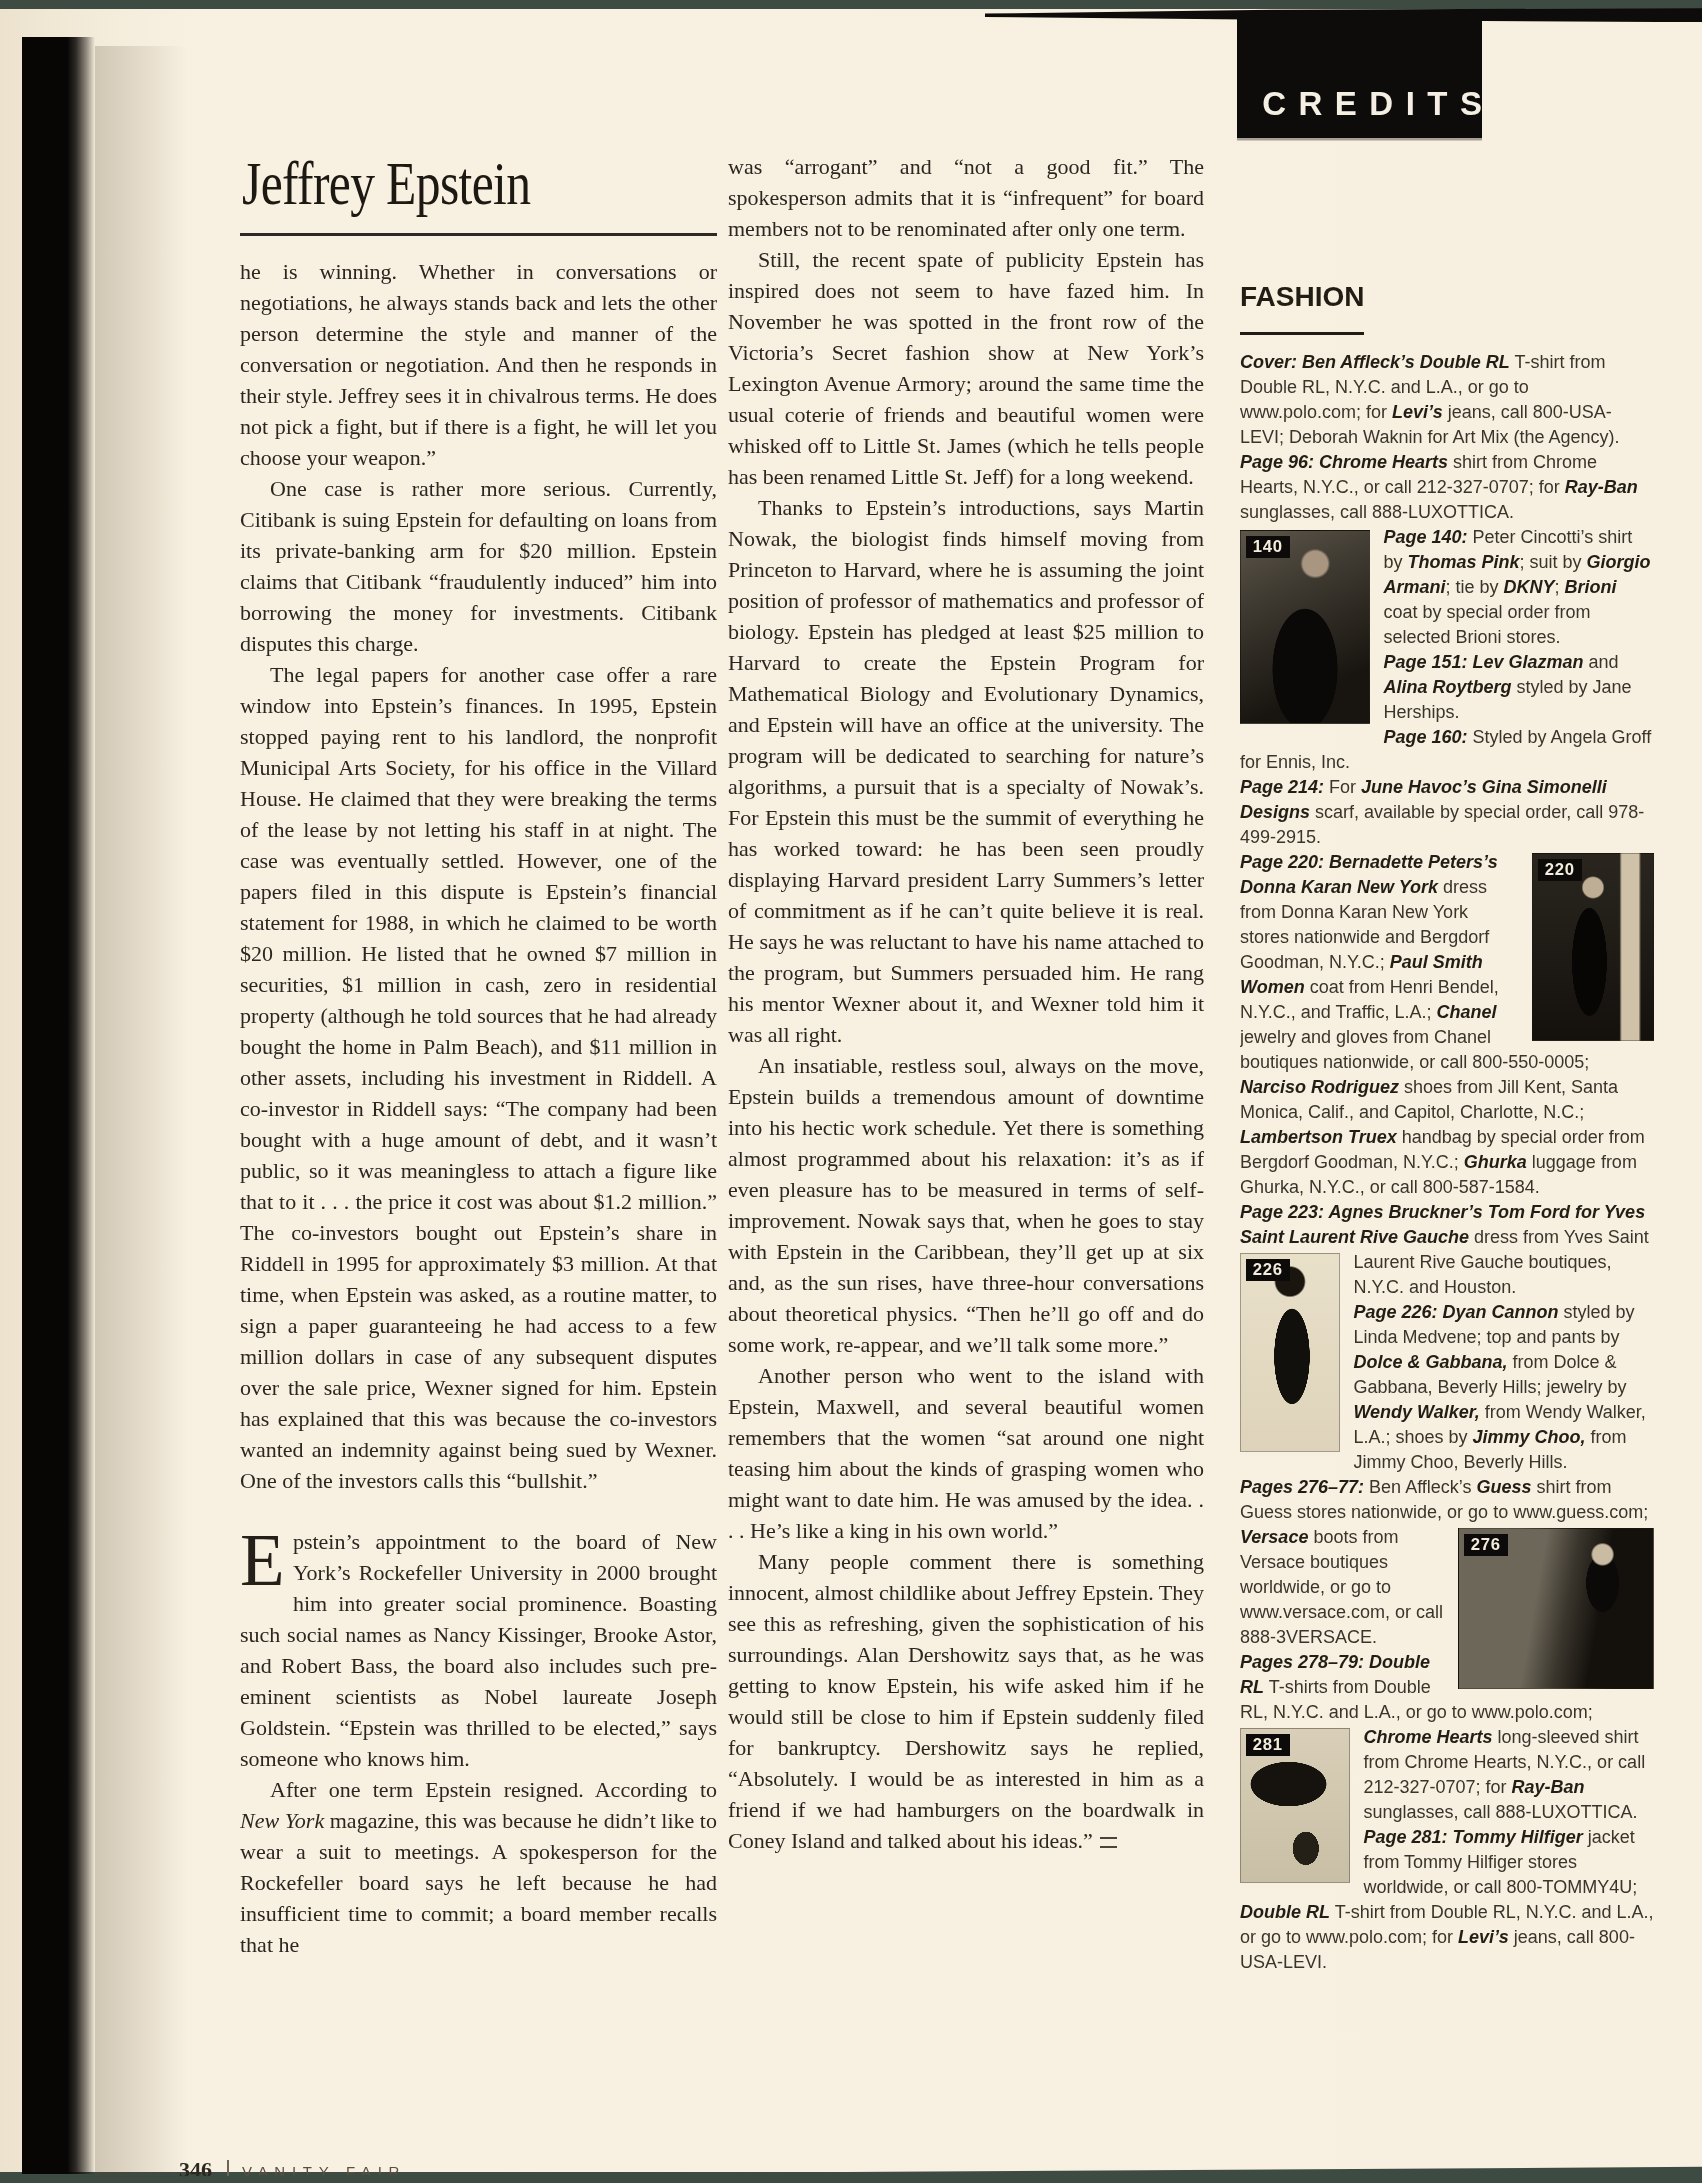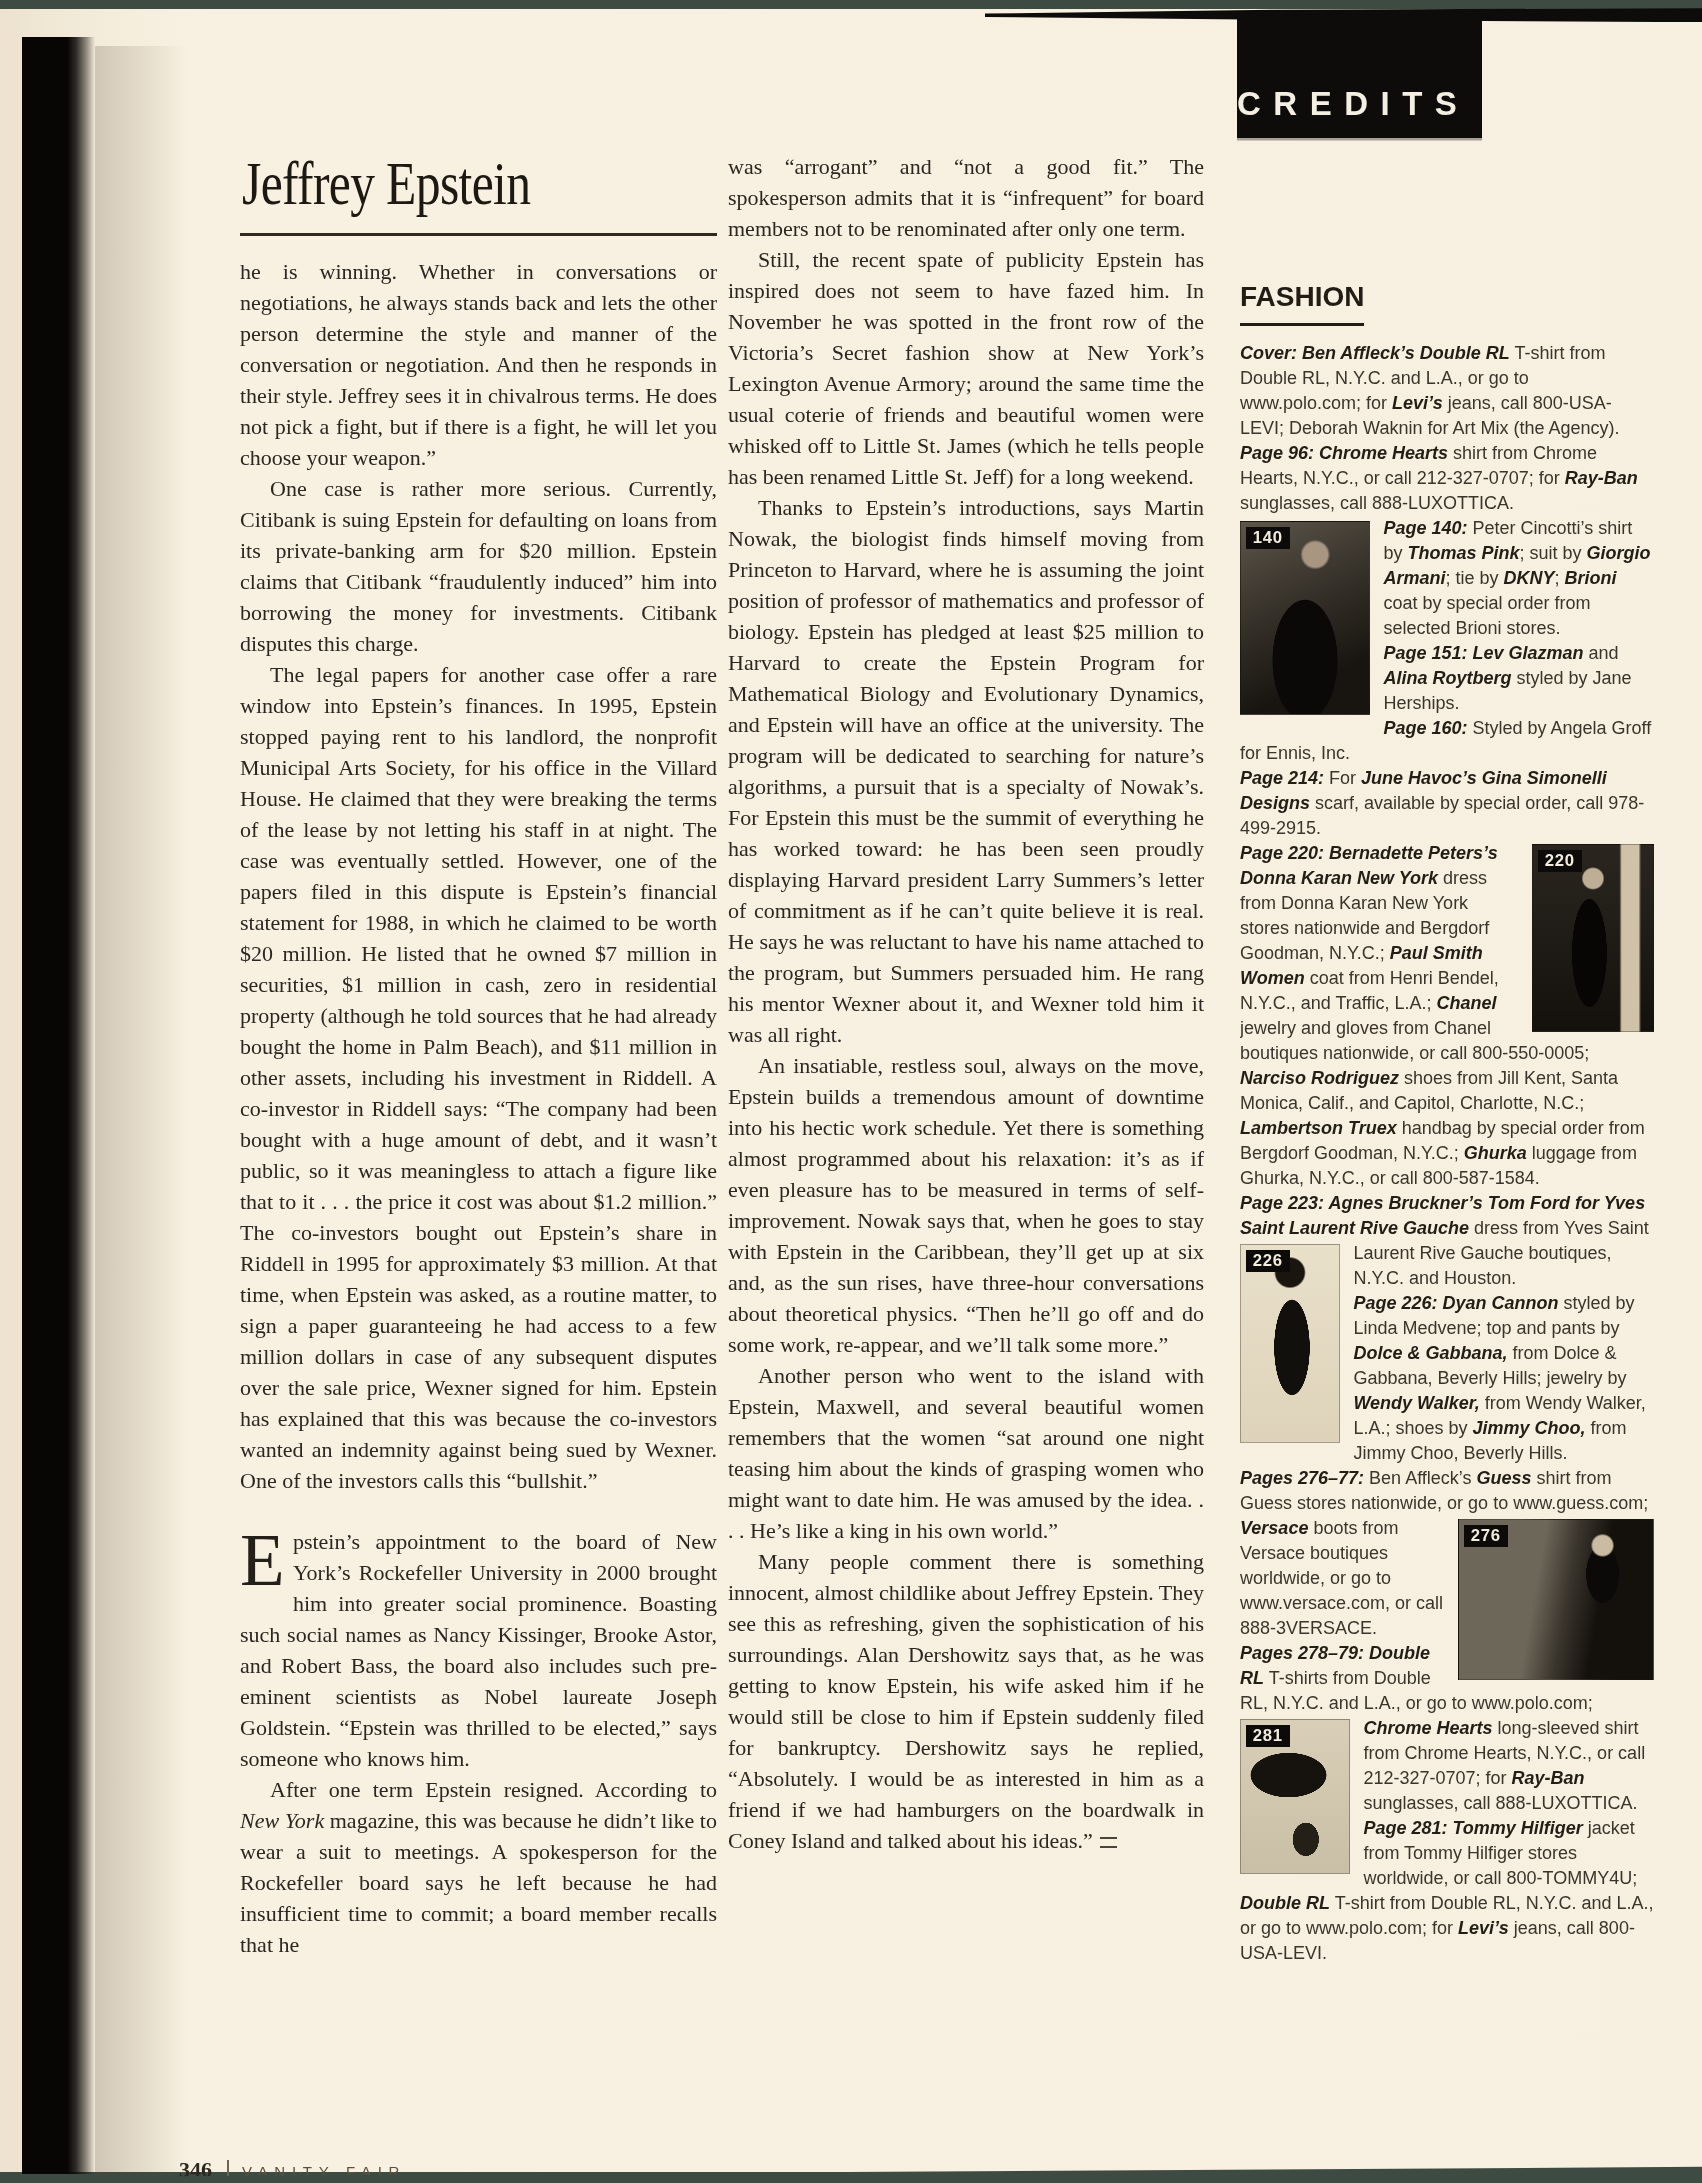--- a/index.html
+++ b/index.html
@@ -25,21 +25,21 @@
     position:absolute;left:985px;top:8.3px;width:718px;height:14px;background:#0d0c0a;
     clip-path:polygon(0 38%,40% 10%,100% 0,100% 100%,40% 82%,0 62%);
   }
   #bottom-edge{
     position:absolute;left:-20px;top:2172px;width:1761px;height:25px;
     background:#3e4b43;transform:rotate(-.35deg);
   }
   
   #credits-banner{
     position:absolute;left:1237px;top:18.4px;width:245px;height:120px;
-    background:#0d0c0a;display:flex;align-items:flex-end;justify-content:flex-start;
+    background:#0d0c0a;display:flex;align-items:flex-end;justify-content:flex-end;
     padding-bottom:15px;box-sizing:border-box;
     box-shadow:0 2.5px 0 rgba(13,12,10,.35);
   }
   #credits-banner .label{
     color:#f5efe3;font:700 33px "Liberation Sans",sans-serif;letter-spacing:12.5px;margin-right:-12.5px;
   }
   
   #article-title{
     position:absolute;left:242px;top:139px;
     font-family:"Liberation Serif","DejaVu Serif",serif;font-weight:400;
@@ -66,21 +66,21 @@
     border-top:2.5px solid #4a443a;border-bottom:2.5px solid #4a443a;
   }
   
   #credits-col{
     position:absolute;left:1240px;top:272px;width:414px;height:1891px;overflow:hidden;
     font-family:"Liberation Sans","DejaVu Sans",sans-serif;
     font-size:18px;line-height:25px;color:#3a352b;
   }
   #fashion-heading{
     display:inline-block;font:700 28px "Liberation Sans",sans-serif;color:#211d15;
-    border-bottom:3.3px solid #211d15;padding-bottom:10px;margin:0 12px 15px 0;
+    border-bottom:3.3px solid #211d15;padding-bottom:19px;margin:0 12px 15px 0;
   }
   #credits-col p{margin:0;}
   #credits-col b{color:#221e15;font-style:italic;}
   .fig{position:relative;display:block;border:0.8px solid rgba(30,25,18,.35);box-sizing:border-box;}
   .chip{
     position:absolute;top:5px;left:5px;background:#0c0b09;color:#f3ecdd;
     font:700 16.7px "Liberation Sans",sans-serif;padding:0.8px 6.7px;letter-spacing:0.8px;
   }
   .fig-140{float:left;width:130px;height:194px;margin:5px 13.4px 3.3px 0;
     background:

